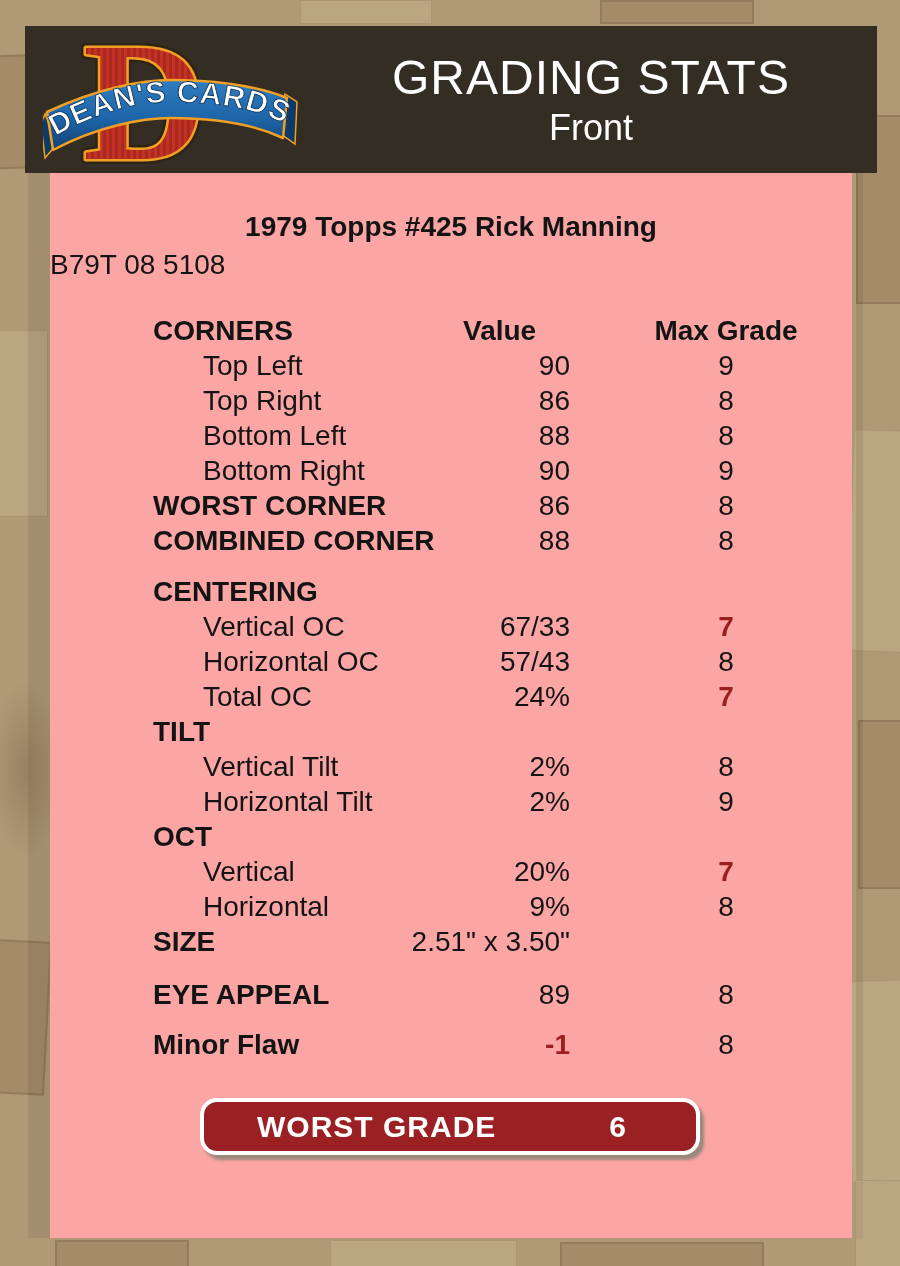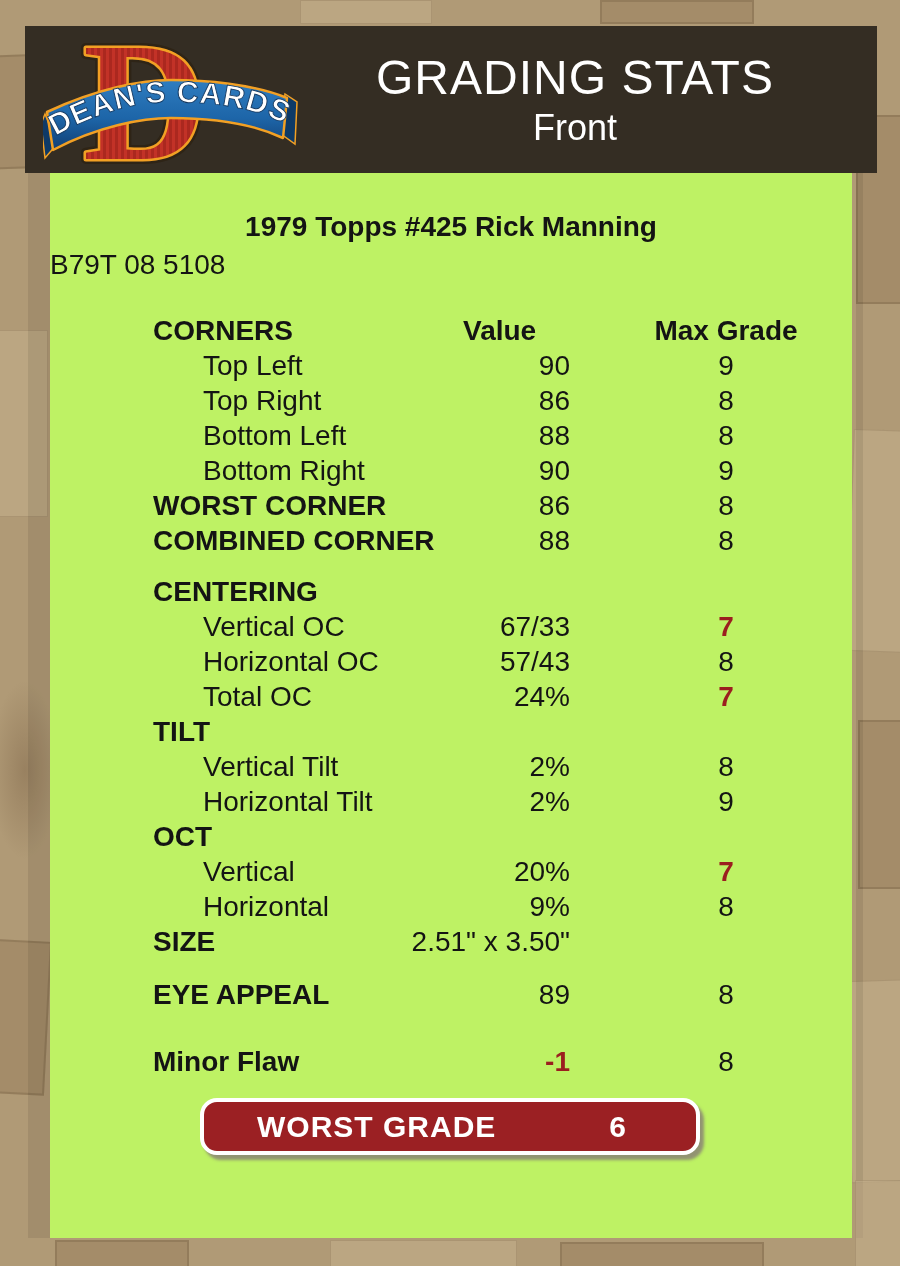--- a/index.html
+++ b/index.html
@@ -8,26 +8,26 @@
 
   
   .bg-shape{position:absolute;}
   .bg-card{background:rgba(150,124,90,0.45);border:2px solid rgba(110,88,58,0.30);}
   .bg-card-light{background:rgba(198,178,142,0.50);border:1px solid rgba(110,88,58,0.22);}
   .bg-blob{background:radial-gradient(ellipse at center, rgba(133,108,78,0.55), rgba(133,108,78,0) 70%);}
   .bg-line{background:rgba(0,0,0,0.08);}
 
   .header-bar{position:absolute;left:25px;top:26px;width:852px;height:147px;background:#342d23;}
   .logo{position:absolute;left:18px;top:6px;width:256px;height:138px;}
-  .header-text{position:absolute;left:270px;top:0;width:560px;height:147px;
+  .header-text{position:absolute;left:286px;top:0;width:560px;height:147px;
     display:flex;flex-direction:column;align-items:center;justify-content:center;gap:8px;color:#ffffff;}
   .header-title{font-size:48px;letter-spacing:1px;line-height:1;}
   .header-subtitle{font-size:36px;line-height:1;}
 
-  .panel{position:absolute;left:50px;top:173px;width:802px;height:1065px;background:#bef264;}
+  .panel{position:absolute;left:50px;top:173px;width:802px;height:1065px;background:#fca5a5;}
   .card-title{position:absolute;top:38px;left:0;width:100%;text-align:center;
     font-size:28px;font-weight:bold;color:#141414;}
   .card-code{position:absolute;top:76px;left:0;width:100%;text-align:left;
     font-size:28px;color:#141414;}
 
   .stats-table{position:absolute;left:0;top:140px;width:802px;text-decoration:underline;}
   .trow{position:relative;height:35px;font-size:28px;line-height:35px;color:#141414;}
   .tlabel{position:absolute;left:103px;white-space:nowrap;}
   .trow.indent .tlabel{left:153px;}
   .trow.section .tlabel{font-weight:bold;}
@@ -195,21 +195,21 @@
         <div class="trow section">
     <span class="tlabel">SIZE</span>
     <span class="tvalue">2.51" x 3.50"</span>
     <span class="tmax"></span>
   </div>
         <div class="trow section" style="margin-top: 18px;">
     <span class="tlabel">EYE APPEAL</span>
     <span class="tvalue">89</span>
     <span class="tmax">8</span>
   </div>
-        <div class="trow section" style="margin-top: 32px;">
+        <div class="trow section" style="margin-top: 15px;">
     <span class="tlabel">Minor Flaw</span>
     <span class="tvalue red">-1</span>
     <span class="tmax">8</span>
   </div>
       </div>
 
     <div class="final-grade">
       <span class="fg-label">WORST GRADE</span>
       <span class="fg-value">6</span>
     </div>

